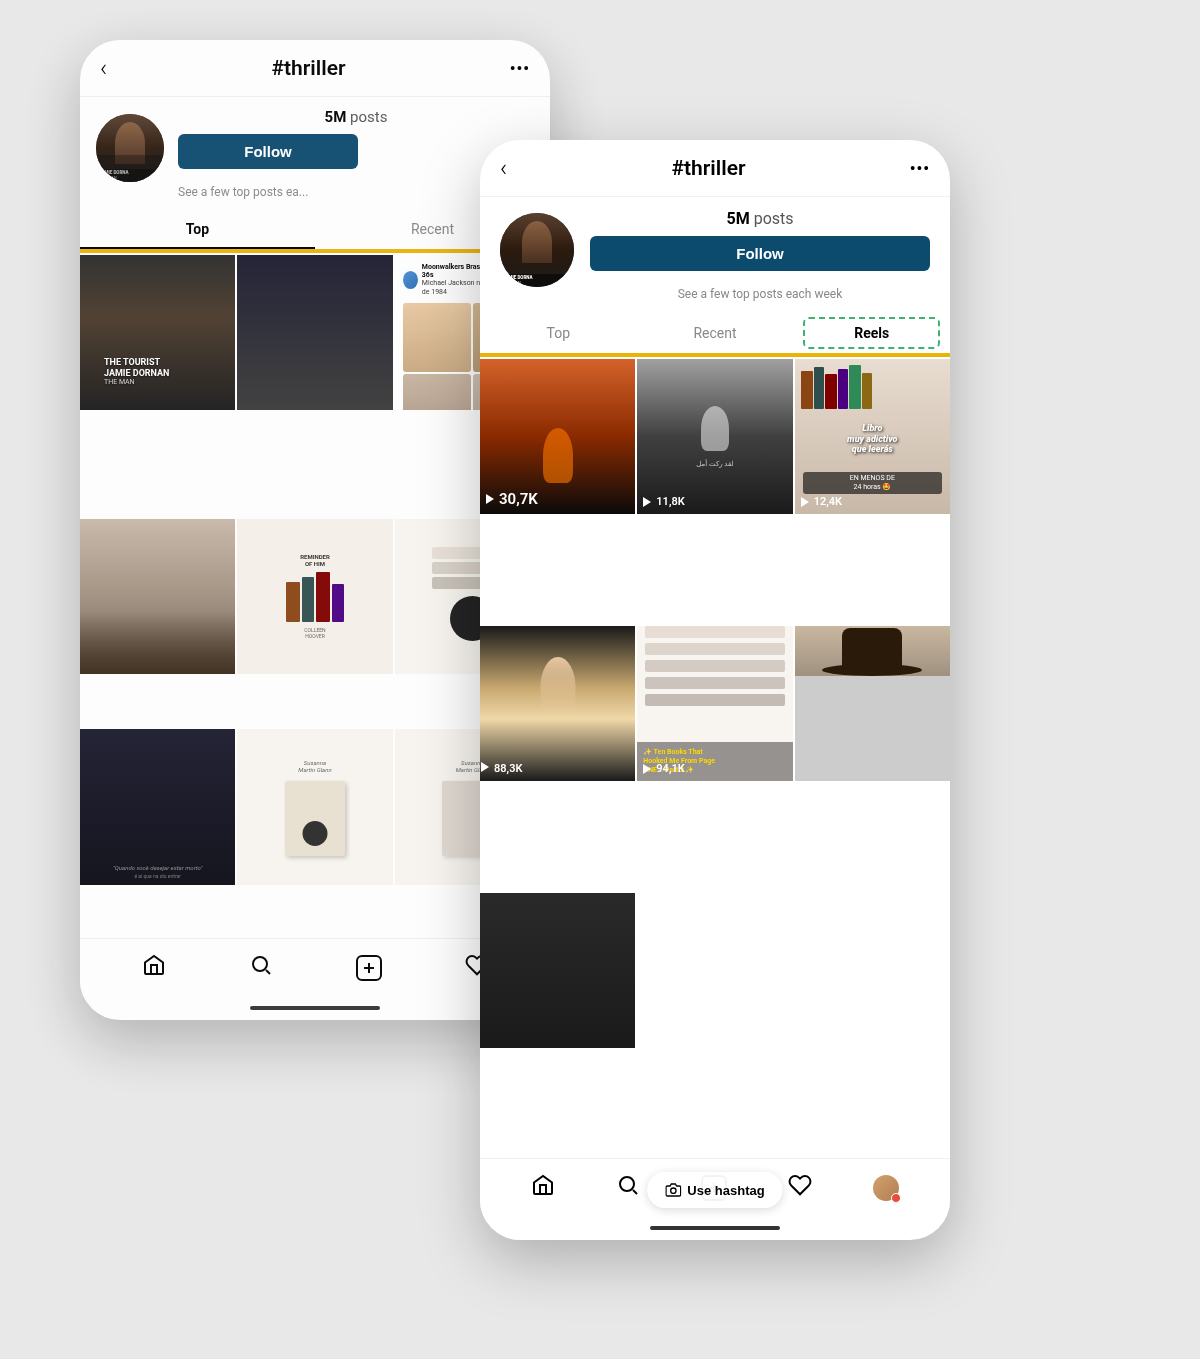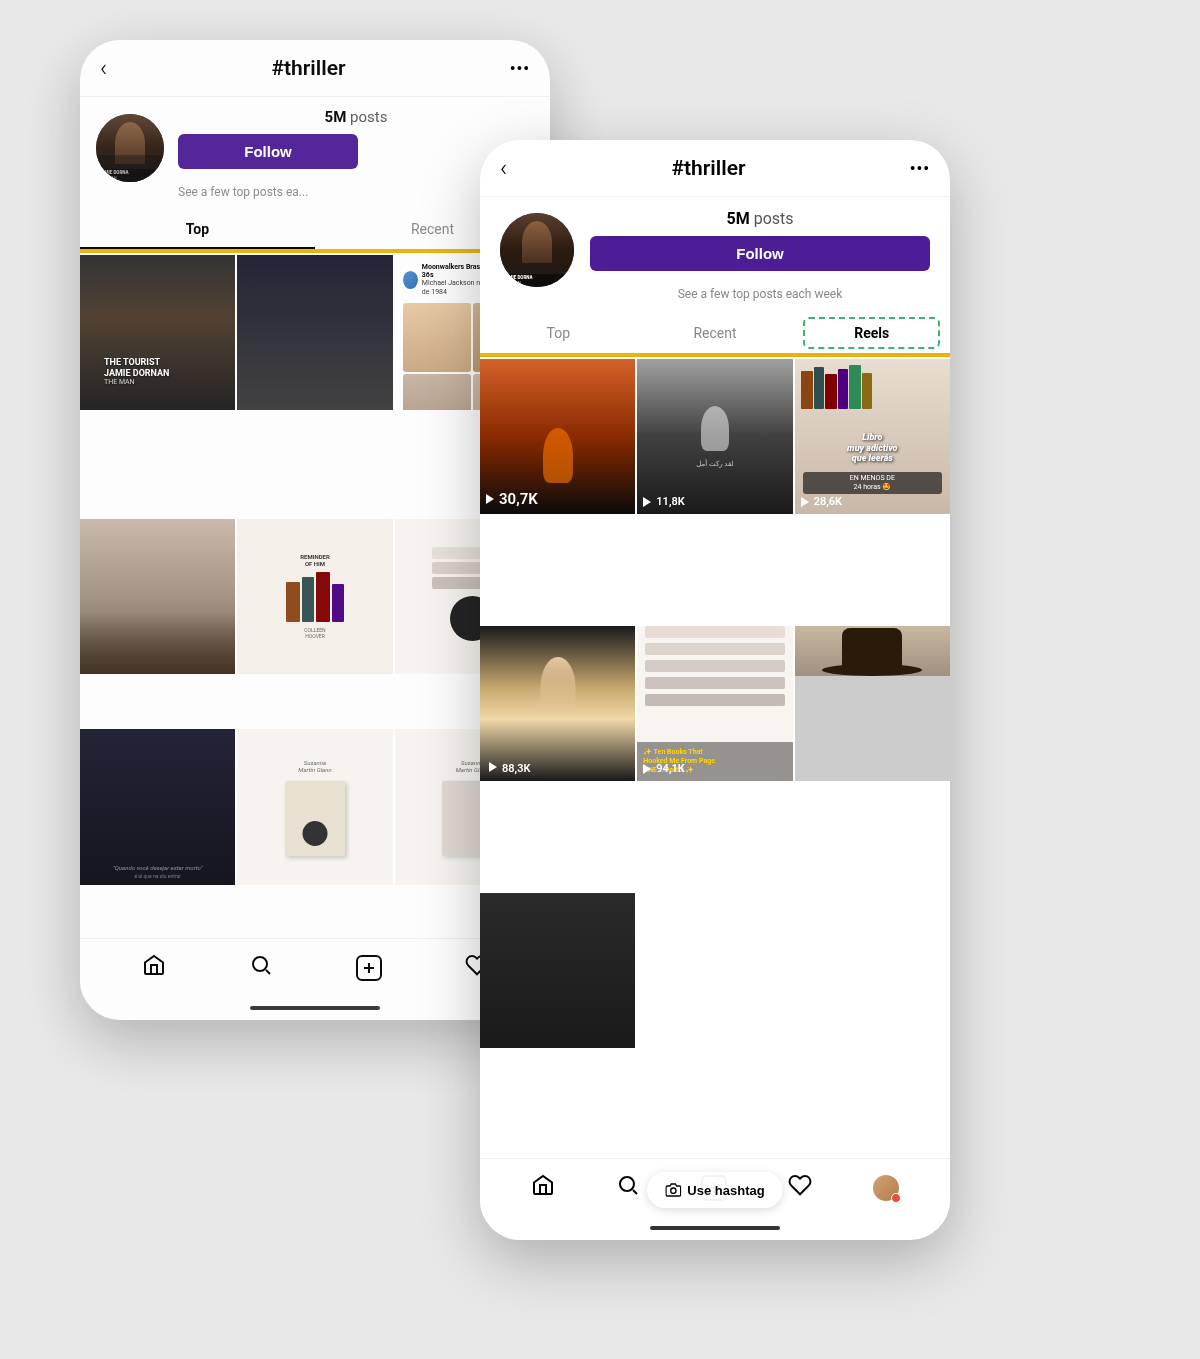--- a/index.html
+++ b/index.html
@@ -102,21 +102,21 @@
       bottom: 0;
       left: 0;
       right: 0;
       height: 40%;
       background: rgba(0,0,0,0.3);
     }
 
     .follow-btn {
       width: 240px;
       padding: 9px 0;
-      background: #4c1d95;
+      background: #0c4a6e;
       color: #fff;
       border: none;
       border-radius: 6px;
       font-size: 15px;
       font-weight: 600;
       cursor: pointer;
       margin-bottom: 8px;
     }
 
     .follow-btn-wide {
@@ -450,21 +450,21 @@
       text-shadow: 1px 1px 3px rgba(0,0,0,0.9);
       line-height: 1.2;
     }
 
     .libro-sub {
       font-size: 7px;
       color: #fff;
       background: rgba(0,0,0,0.6);
       padding: 2px 4px;
       border-radius: 3px;
-      margin-top: 8px;
+      margin-top: 17px;
       line-height: 1.3;
     }
 
     
     .dark-man {
       background: linear-gradient(180deg, #1a1a2e 0%, #0a0a14 100%);
     }
 
     
     .hat-cell {
@@ -731,30 +731,30 @@
                 <div style="width:10px;height:36px;background:#8B6914;border-radius:1px;"></div>
               </div>
             </div>
             <div class="libro-overlay">
               <div class="libro-title">Libro<br>muy adictivo<br>que leerás</div>
               <div class="libro-sub">EN MENOS DE<br>24 horas 🤩</div>
             </div>
           </div>
           <div style="position:absolute;bottom:6px;left:6px;display:flex;align-items:center;gap:2px;">
             <span class="play-tri"></span>
-            <span style="color:#fff;font-size:11px;font-weight:600;">28,6K</span>
+            <span style="color:#fff;font-size:11px;font-weight:600;">12,4K</span>
           </div>
         </div>
 
         <div class="grid-item mj-guitar">
           <div style="width:100%;height:100%;background:linear-gradient(180deg,#1a1a1a 0%,#c8a870 40%,#f0d8a8 60%,#1a1a1a 100%);position:relative;">
 
             <div style="position:absolute;top:20%;left:50%;transform:translateX(-50%);width:35px;height:60px;background:linear-gradient(180deg,#e8c8a0,rgba(0,0,0,0));border-radius:50% 50% 0 0;"></div>
           </div>
-          <div style="position:absolute;bottom:6px;left:9px;display:flex;align-items:flex-start;gap:2px;">
+          <div style="position:absolute;bottom:6px;left:1px;display:flex;align-items:flex-start;gap:2px;">
             <span class="play-tri"></span>
             <span style="color:#fff;font-size:11px;font-weight:600;">88,3K</span>
           </div>
         </div>
 
         <div class="grid-item">
           <div style="width:100%;height:100%;background:#f8f4f0;position:relative;padding:0;">
             <div class="stacked-books">
               <div class="hbook" style="width:90%;background:#e8ddd5;margin-bottom:2px;"></div>
               <div class="hbook" style="width:90%;background:#ddd5cc;margin-bottom:2px;"></div>

